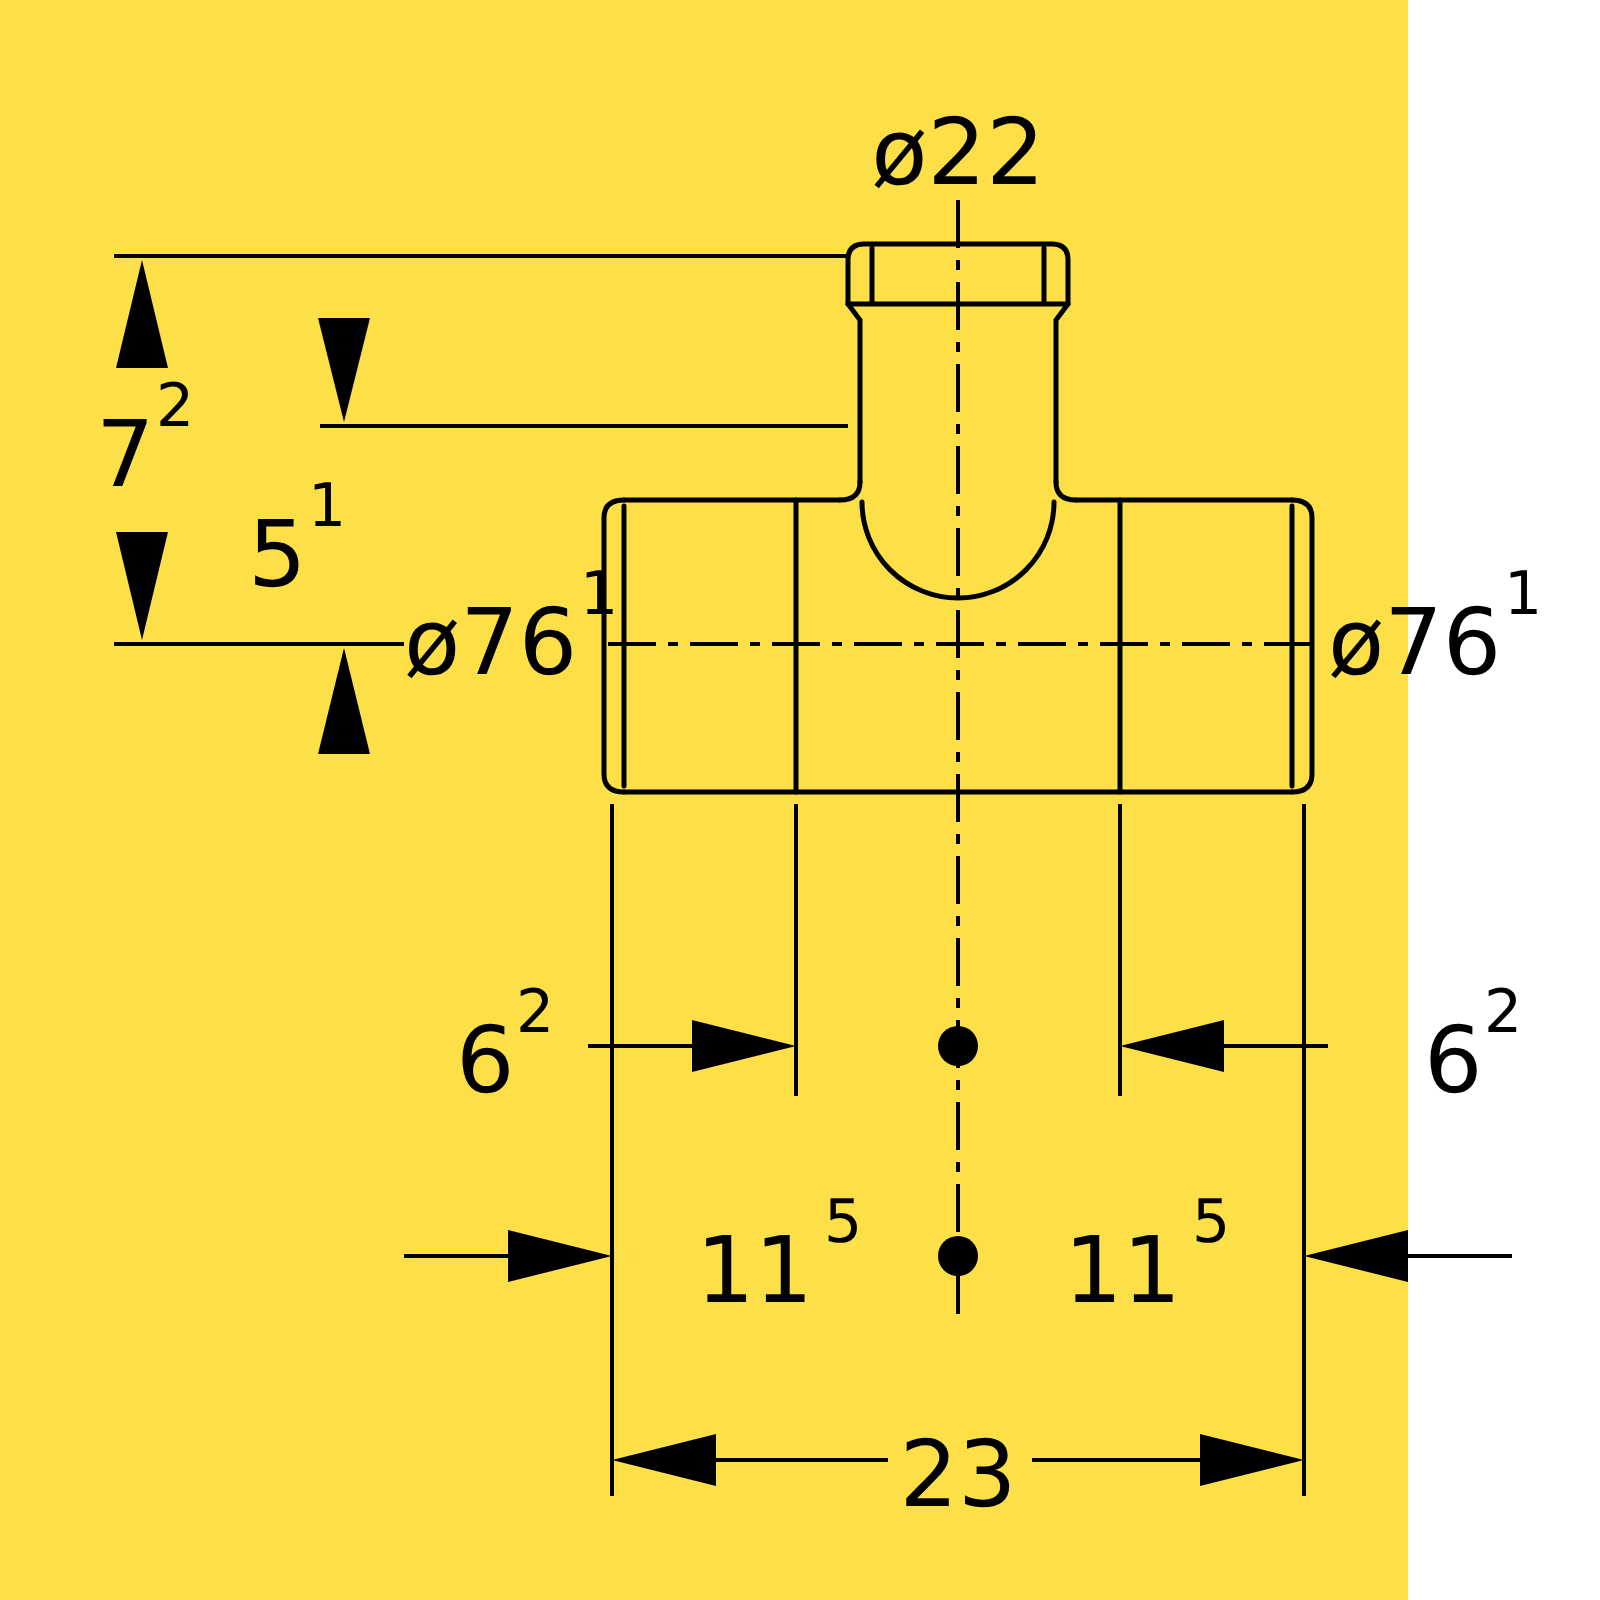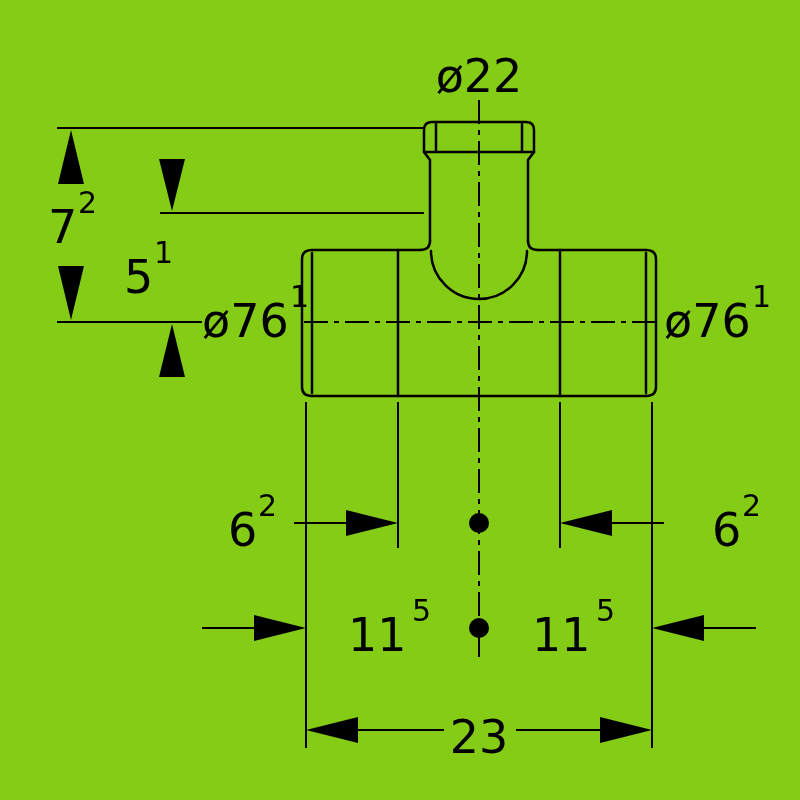--- a/index.html
+++ b/index.html
@@ -5,23 +5,23 @@
   html, body {
     margin: 0;
     padding: 0;
     background: #ffffff;
     width: 800px;
     height: 800px;
     overflow: hidden;
   }
   .canvas-wrap {
     position: relative;
-    width: 800px;
+    width: 704px;
     height: 800px;
-    background: #84cc16;
+    background: #fde047;
   }
   svg text {
     font-family: "DejaVu Sans", "Liberation Sans", sans-serif;
     fill: #000000;
   }
   .lbl  { font-size: 46px; }
   .sup  { font-size: 30px; }
   .outline  { stroke: #000000; stroke-width: 2.5; fill: none; stroke-linecap: round; }
   .dim      { stroke: #000000; stroke-width: 2;   fill: none; }
   .arrow    { fill: #000000; stroke: none; }

